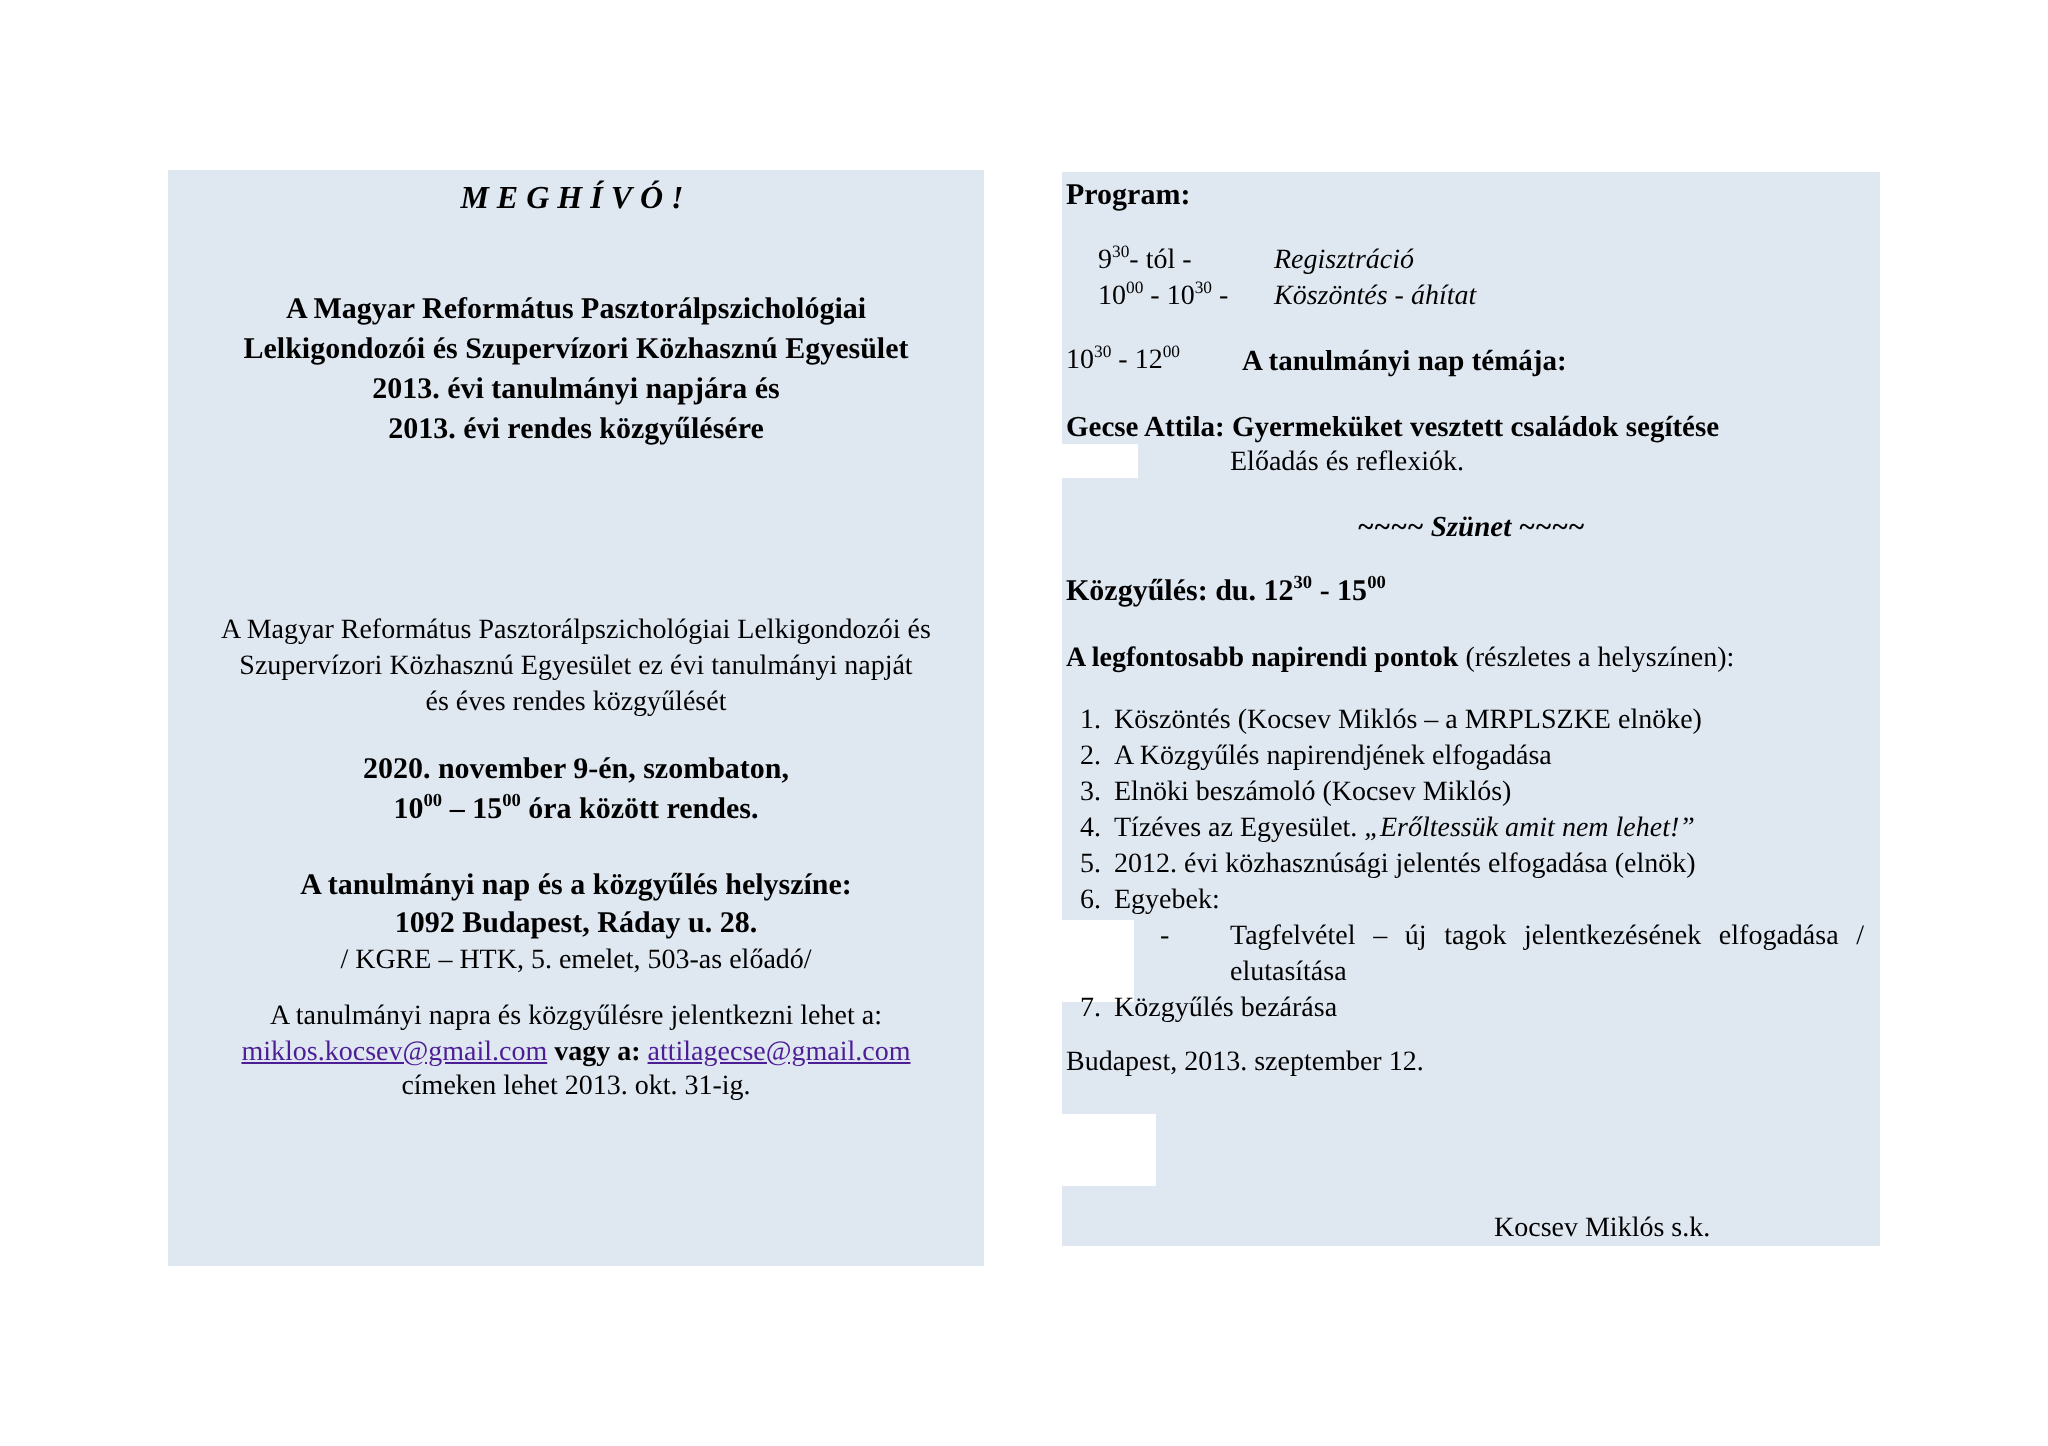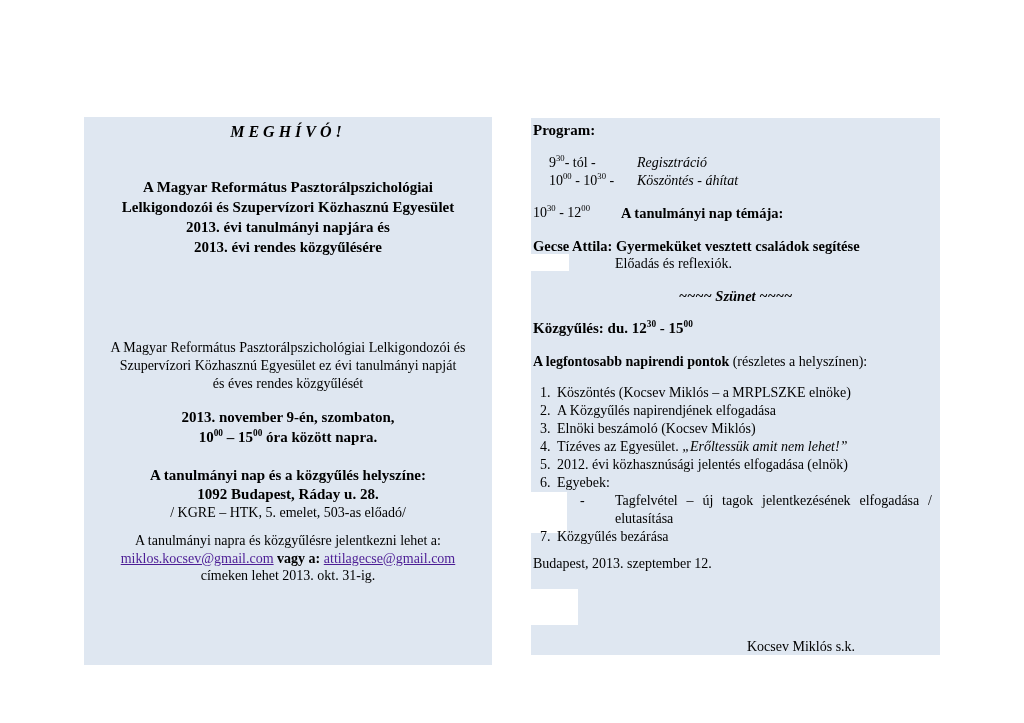--- a/index.html
+++ b/index.html
@@ -1,20 +1,20 @@
 <!DOCTYPE html>
 <html><head>
 <meta charset="utf-8">
 <style>
   html,body{margin:0;padding:0;background:#ffffff;}
   .page{
     position:relative;width:1024px;height:723px;background:#ffffff;
     font-family:"Liberation Serif","DejaVu Serif",serif;color:#000;overflow:hidden;
   }
-  .panel{position:absolute;background:#dfe7f1;margin-top:32px;}
+  .panel{position:absolute;background:#dfe7f1;}
   .left-panel{left:84px;top:85px;width:408px;height:548px;text-align:center;}
   .right-panel{left:531px;top:86px;width:409px;height:537px;font-size:14px;}
   .abs{position:absolute;left:0;right:0;}
 
   
   .lp-title{top:6px;font-weight:bold;font-style:italic;font-size:16px;letter-spacing:4px;}
   .lp-heading{top:60px;font-weight:bold;font-size:15px;line-height:20px;}
   .lp-para{top:222px;font-size:14px;line-height:18px;}
   .lp-date{top:290px;font-weight:bold;font-size:15px;line-height:20px;}
   .lp-venue{top:349px;}
@@ -72,22 +72,22 @@
         <div>Lelkigondozói és Szupervízori Közhasznú Egyesület</div>
         <div>2013. évi tanulmányi napjára és</div>
         <div>2013. évi rendes közgyűlésére</div>
       </div>
     <div class="abs lp-para">
         <div>A Magyar Református Pasztorálpszichológiai Lelkigondozói és</div>
         <div>Szupervízori Közhasznú Egyesület ez évi tanulmányi napját</div>
         <div>és éves rendes közgyűlését</div>
       </div>
     <div class="abs lp-date">
-      <div>2013. november 9-én, szombaton,</div>
-      <div><span>10</span><span class="seg-sup">00</span><span> – 15</span><span class="seg-sup">00</span><span> óra között napra.</span></div>
+      <div>2020. november 9-én, szombaton,</div>
+      <div><span>10</span><span class="seg-sup">00</span><span> – 15</span><span class="seg-sup">00</span><span> óra között rendes.</span></div>
     </div>
     <div class="abs lp-venue">
       <div class="v1">A tanulmányi nap és a közgyűlés helyszíne:</div>
       <div class="v2">1092 Budapest, Ráday u. 28.</div>
       <div class="v3">/ KGRE – HTK, 5. emelet, 503-as előadó/</div>
     </div>
     <div class="abs lp-signup">
       <div>A tanulmányi napra és közgyűlésre jelentkezni lehet a:</div>
       <div>
         <span class="email-link">miklos.kocsev@gmail.com</span><span class="bold"> vagy a: </span><span class="email-link">attilagecse@gmail.com</span>

